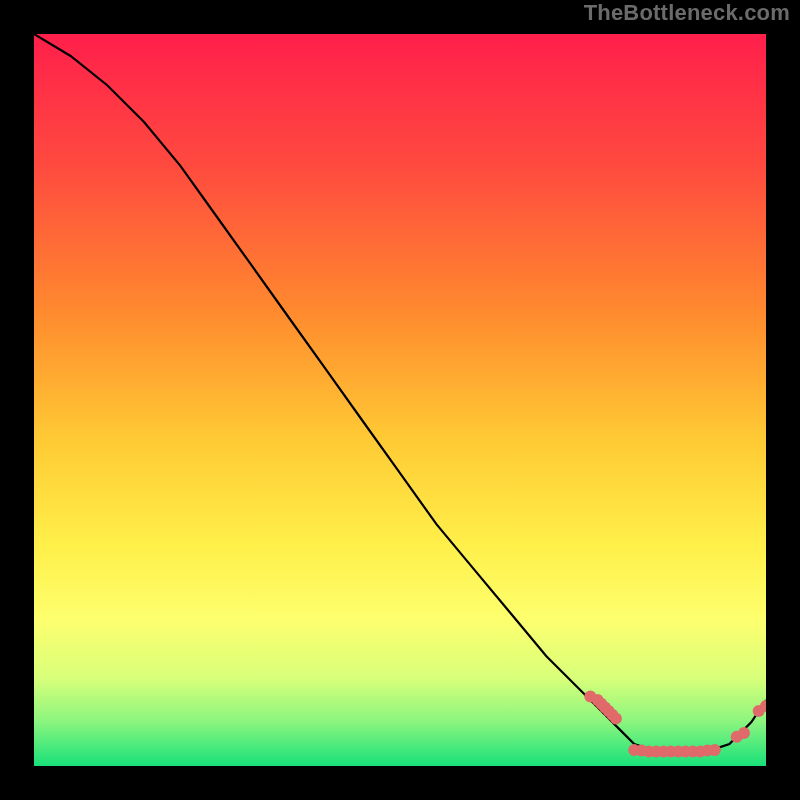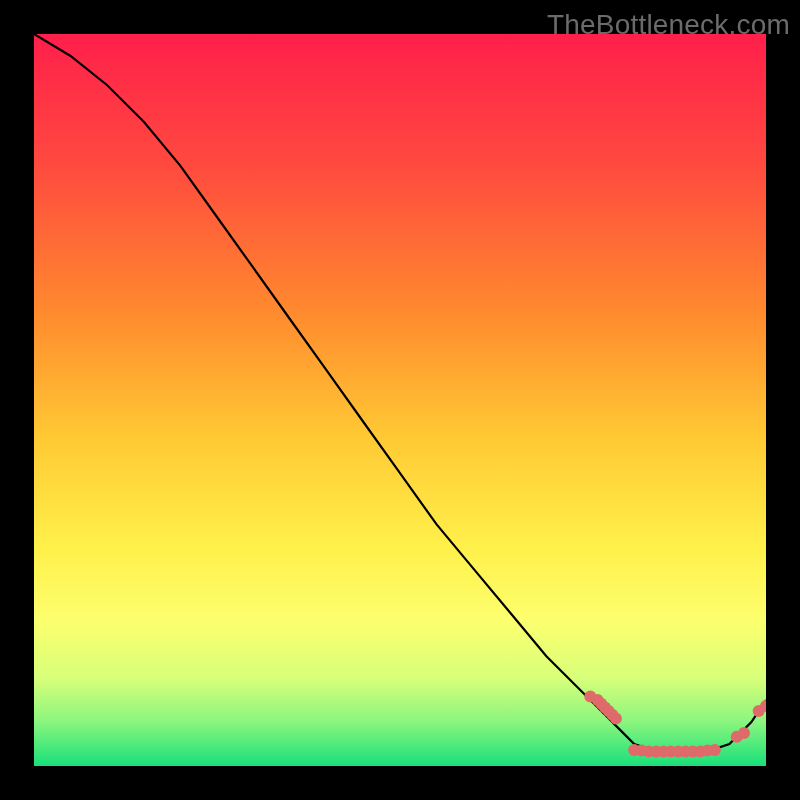--- a/index.html
+++ b/index.html
@@ -12,26 +12,26 @@
     font-family: Arial, Helvetica, sans-serif;
   }
   .frame {
     position: relative;
     width: 800px;
     height: 800px;
     background: #000;
   }
   .watermark {
     position: absolute;
-    top: 9px;
+    top: 0;
     right: 10px;
     color: #6b6b6b;
-    font-size: 28px;
+    font-size: 22px;
     letter-spacing: 0.2px;
-    font-weight: 400;
+    font-weight: 700;
   }
   .plot {
     position: absolute;
     left: 34px;
     top: 34px;
     width: 732px;
     height: 732px;
   }
   svg {
     display: block;

